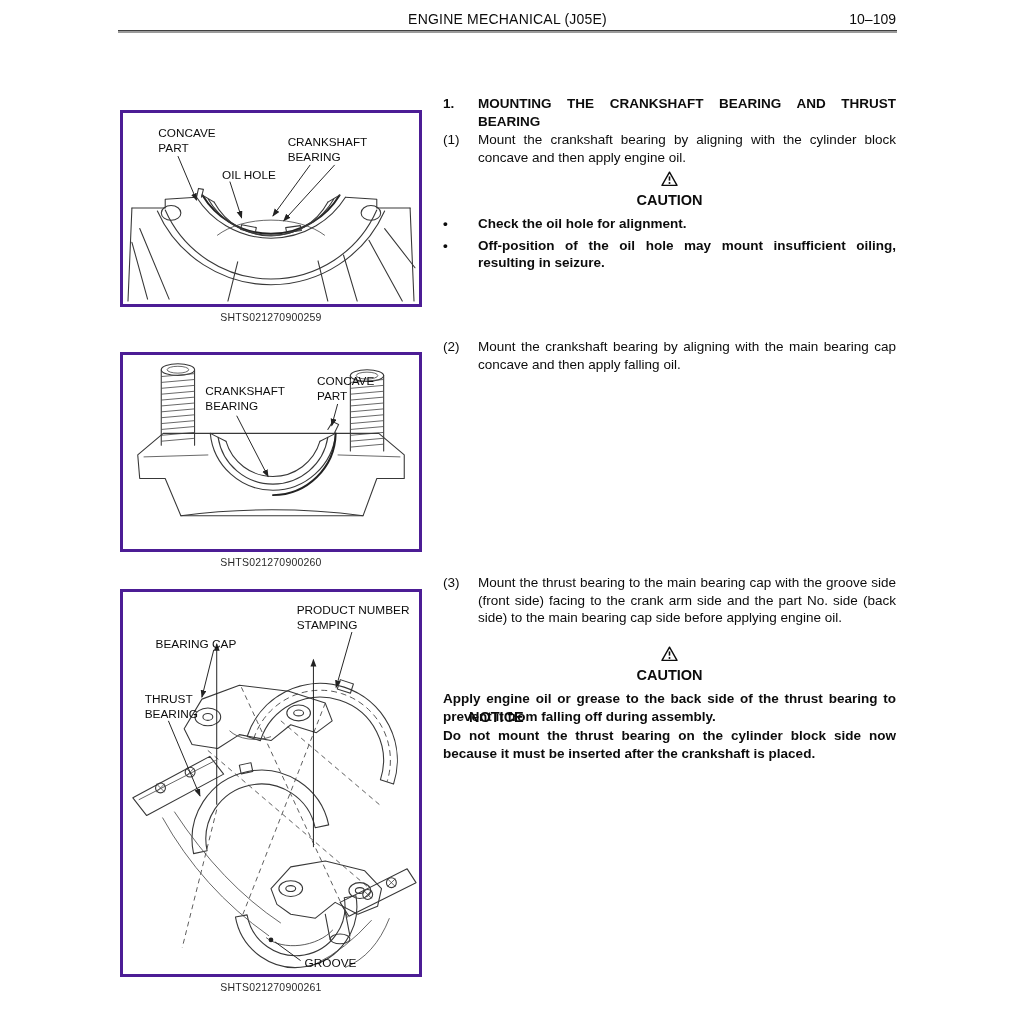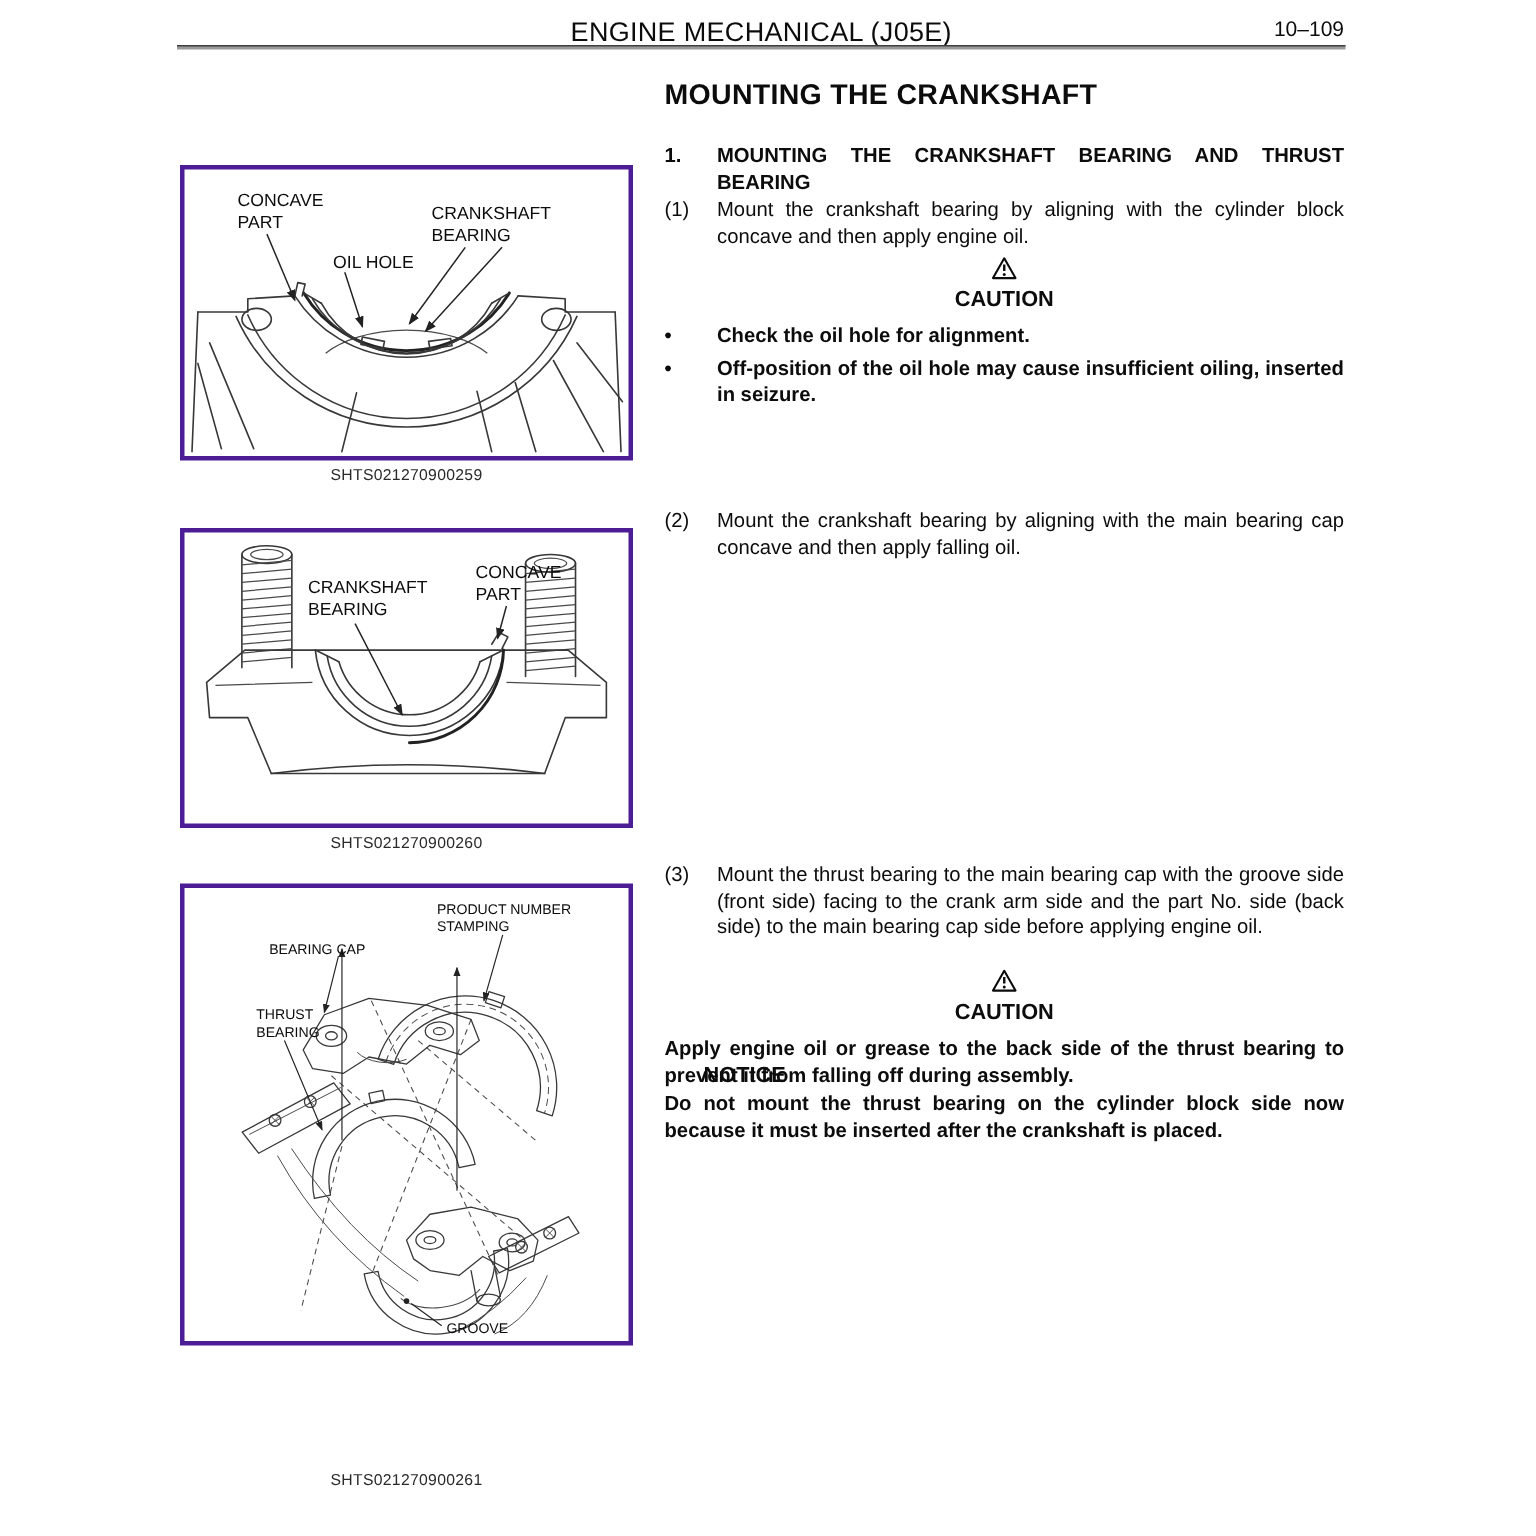--- a/index.html
+++ b/index.html
@@ -2,21 +2,21 @@
 <html><head>
 <meta charset="utf-8">
 <style>
   * { margin:0; padding:0; box-sizing:border-box; }
   html,body { background:#ffffff; }
   .page {
     position:relative; width:1024px; height:1024px; background:#ffffff;
     font-family:"Liberation Sans", sans-serif; color:#0c0c0c; overflow:hidden;
   }
   .hdr-title { position:absolute; left:118px; top:11px; width:779px; text-align:center;
-    font-size:18px; letter-spacing:0.2px; }
+    font-size:14px; letter-spacing:0.2px; }
   .hdr-page  { position:absolute; top:11px; right:128px; font-size:14px; }
   .hdr-rule  { position:absolute; left:118px; top:30px; width:779px; height:3px;
     background:#9a9a9a; border-top:1px solid #3f3f3f; }
 
   .col { position:absolute; left:443px; width:453px; }
   .doc-title { top:53px; font-size:19px; font-weight:bold; letter-spacing:0.2px; }
 
   .row { display:flex; }
   .row .n { flex:0 0 35px; }
   .row .t { flex:1; text-align:justify; }
@@ -36,21 +36,21 @@
     margin-bottom:7px;flex-direction:column; }
   .warn-head svg { display:block; }
   .bullet-row { display:flex; margin-bottom:4px; }
   .bullet-row .b { flex:0 0 35px; font-weight:bold; }
   .bullet-row .t { flex:1; text-align:justify; font-weight:bold; }
   .notice-label { font-size:14.5px; font-weight:bold; margin-bottom:2px;margin-left:26px; }
 
   .figure { position:absolute; left:120px; width:302px; border:3px solid #4c1d95; background:#fff; }
   .fig1 { top:110px; height:197px; }
   .fig2 { top:352px; height:200px; }
-  .fig3 { top:589px; height:308px; }
+  .fig3 { top:589px; height:388px; }
   .fig-code { position:absolute; left:120px; width:302px; text-align:center;
     font-size:10.5px; color:#2a2a2a; letter-spacing:0.2px; }
   .code1 { top:311px; } .code2 { top:556px; } .code3 { top:981px; }
 
   .figure svg { display:block; width:100%; height:100%; }
   .art { stroke:#383838; stroke-width:1.1; fill:none; stroke-linecap:round; stroke-linejoin:round; }
   .art-thin { stroke:#4a4a4a; stroke-width:0.85; fill:none; }
   .art-bold { stroke:#222; stroke-width:2; fill:none; stroke-linecap:round; }
   .dashed { stroke:#4a4a4a; stroke-width:0.9; fill:none; stroke-dasharray:5 4; }
   .lead { stroke:#222; stroke-width:1; fill:none; }
@@ -58,21 +58,20 @@
 </style>
 </head>
 <body>
 
 <div class="page">
 
   <div class="hdr-title">ENGINE MECHANICAL (J05E)</div>
   <div class="hdr-page">10–109</div>
   <div class="hdr-rule"></div>
 
-  <div class="col doc-title">MOUNTING THE CRANKSHAFT</div>
 
   <div class="col h1-row row body-txt bold">
     <span class="n">1.</span>
     <span class="t">MOUNTING THE CRANKSHAFT BEARING AND THRUST BEARING</span>
   </div>
 
   <div class="col step1 row body-txt">
     <span class="n">(1)</span>
     <span class="t">Mount the crankshaft bearing by aligning with the cylinder block concave and then apply engine oil.</span>
   </div>
@@ -85,21 +84,21 @@
         <circle cx="8.5" cy="12" r="1" fill="#0c0c0c"></circle>
       </svg>
       <span>CAUTION</span>
     </div>
     <div class="bullet-row body-txt">
       <span class="b">•</span>
       <span class="t">Check the oil hole for alignment.</span>
     </div>
     <div class="bullet-row body-txt">
       <span class="b">•</span>
-      <span class="t">Off-position of the oil hole may cause insufficient oiling, inserted in seizure.</span>
+      <span class="t">Off-position of the oil hole may mount insufficient oiling, resulting in seizure.</span>
     </div>
   </div>
 
   <div class="col step2 row body-txt">
     <span class="n">(2)</span>
     <span class="t">Mount the crankshaft bearing by aligning with the main bearing cap concave and then apply falling oil.</span>
   </div>
 
   <div class="col step3 row body-txt">
     <span class="n">(3)</span>

